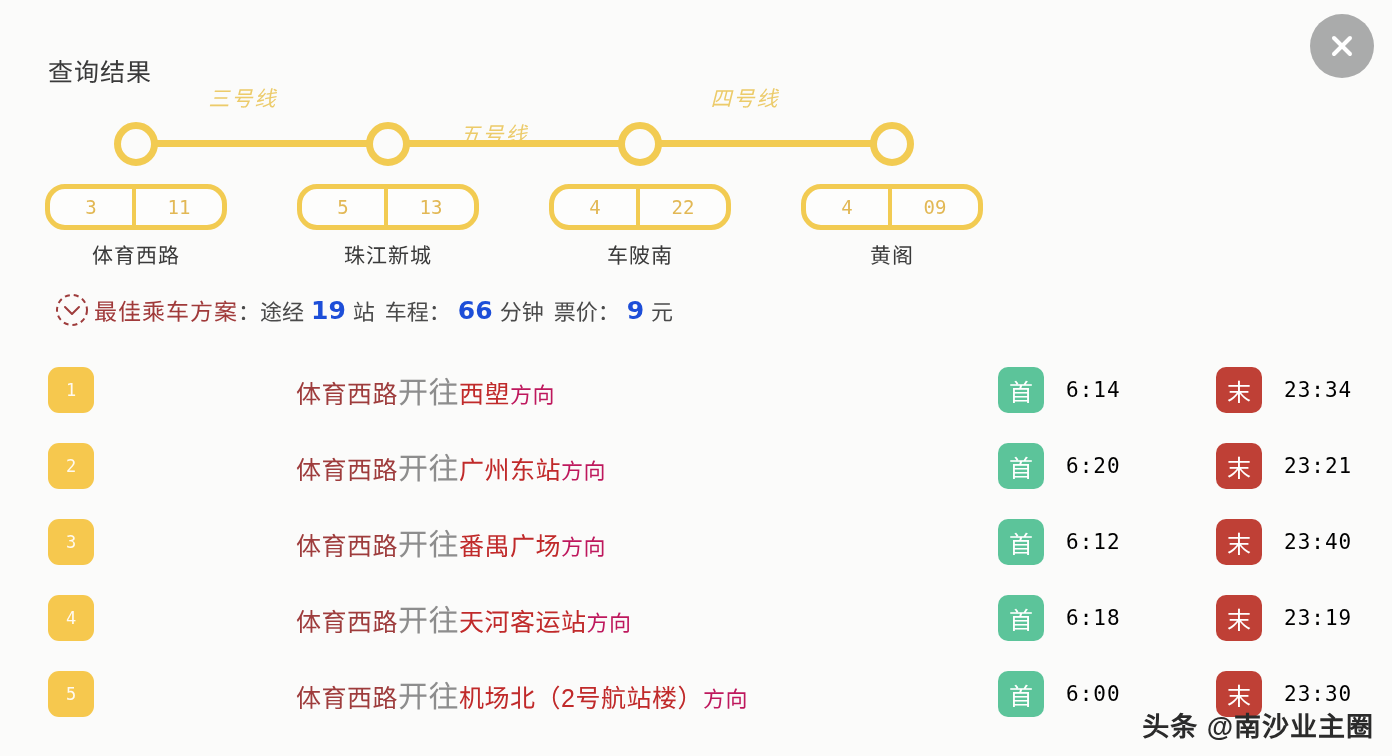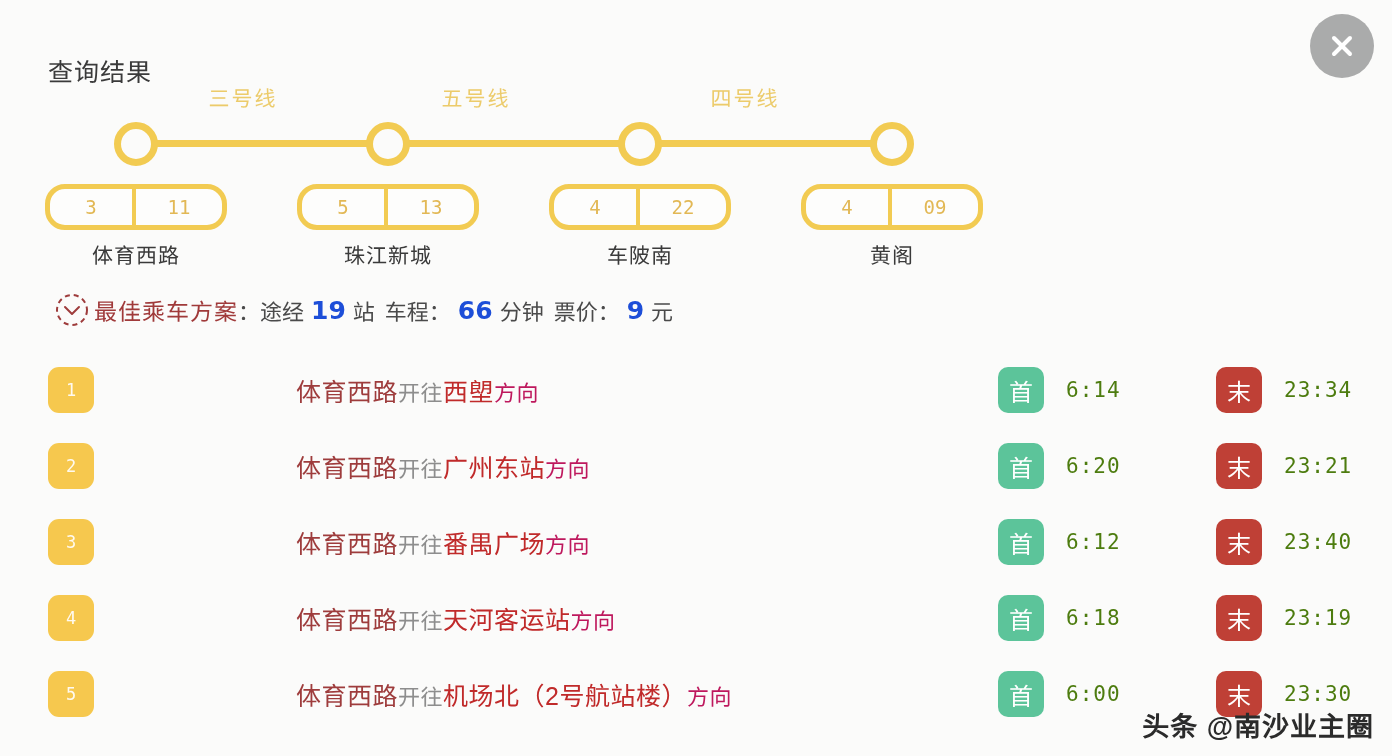--- a/index.html
+++ b/index.html
@@ -56,20 +56,21 @@
     height: 195px;
   }
   .line-label {
     position: absolute;
     top: 0;
     font-size: 21px;
     color: #eccb6a;
     letter-spacing: 2px;
     white-space: nowrap;
     transform: translateX(-50%);
+    font-style: italic;
   }
   .rail {
     position: absolute;
     height: 7px;
     background: #f2cb52;
     top: 58px;
     border-radius: 4px;
   }
   .station-node {
     position: absolute;
@@ -172,21 +173,21 @@
     flex: none;
   }
   .row-desc {
     position: absolute;
     left: 248px;
     font-size: 25px;
     white-space: nowrap;
     letter-spacing: 0.5px;
   }
   .seg-origin { color: #9e3c3c; }
-  .seg-connector { color: #8d8d8d; font-size: 22px; }
+  .seg-connector { color: #8d8d8d; font-size: 30px; }
   .seg-dest { color: #c02a2a; }
   .seg-suffix { color: #be185d; font-size: 22px; }
 
   .time-block {
     position: absolute;
     display: flex;
     align-items: center;
   }
   .time-block.first-train { left: 950px; }
   .time-block.last-train { left: 1168px; }
@@ -199,21 +200,21 @@
     justify-content: center;
     color: #ffffff;
     font-size: 24px;
     flex: none;
   }
   .time-badge.badge-first { background: #5cc49a; }
   .time-badge.badge-last { background: #bf4036; }
   .time-value {
     margin-left: 22px;
     font-size: 21px;
-    color: #4d7c0f;
+    color: #000000;
     font-family: "DejaVu Sans Mono", monospace;
     letter-spacing: 1px;
   }
 
   
   #watermark {
     position: absolute;
     right: 18px;
     bottom: 12px;
     font-size: 27px;
@@ -231,21 +232,21 @@
     <line x1="9" y1="9" x2="25" y2="25" stroke="#ffffff" stroke-width="4" stroke-linecap="round"></line>
     <line x1="25" y1="9" x2="9" y2="25" stroke="#ffffff" stroke-width="4" stroke-linecap="round"></line>
   </svg>
 </button>
 
 <div id="page-title">查询结果</div>
 
 <div id="route-diagram">
 
   <div class="line-label" style="left:195px;">三号线</div>
-  <div class="line-label" style="left:428px;">五号线</div>
+  <div class="line-label" style="left:446px;margin-top:36px;">五号线</div>
   <div class="line-label" style="left:697px;">四号线</div>
 
   <div class="rail" style="left:88px;  width:252px;"></div>
   <div class="rail" style="left:340px; width:252px;"></div>
   <div class="rail" style="left:592px; width:252px;"></div>
 
   <div class="station-node" style="left:88px;"></div>
   <div class="station-node" style="left:340px;"></div>
   <div class="station-node" style="left:592px;"></div>
   <div class="station-node" style="left:844px;"></div>

